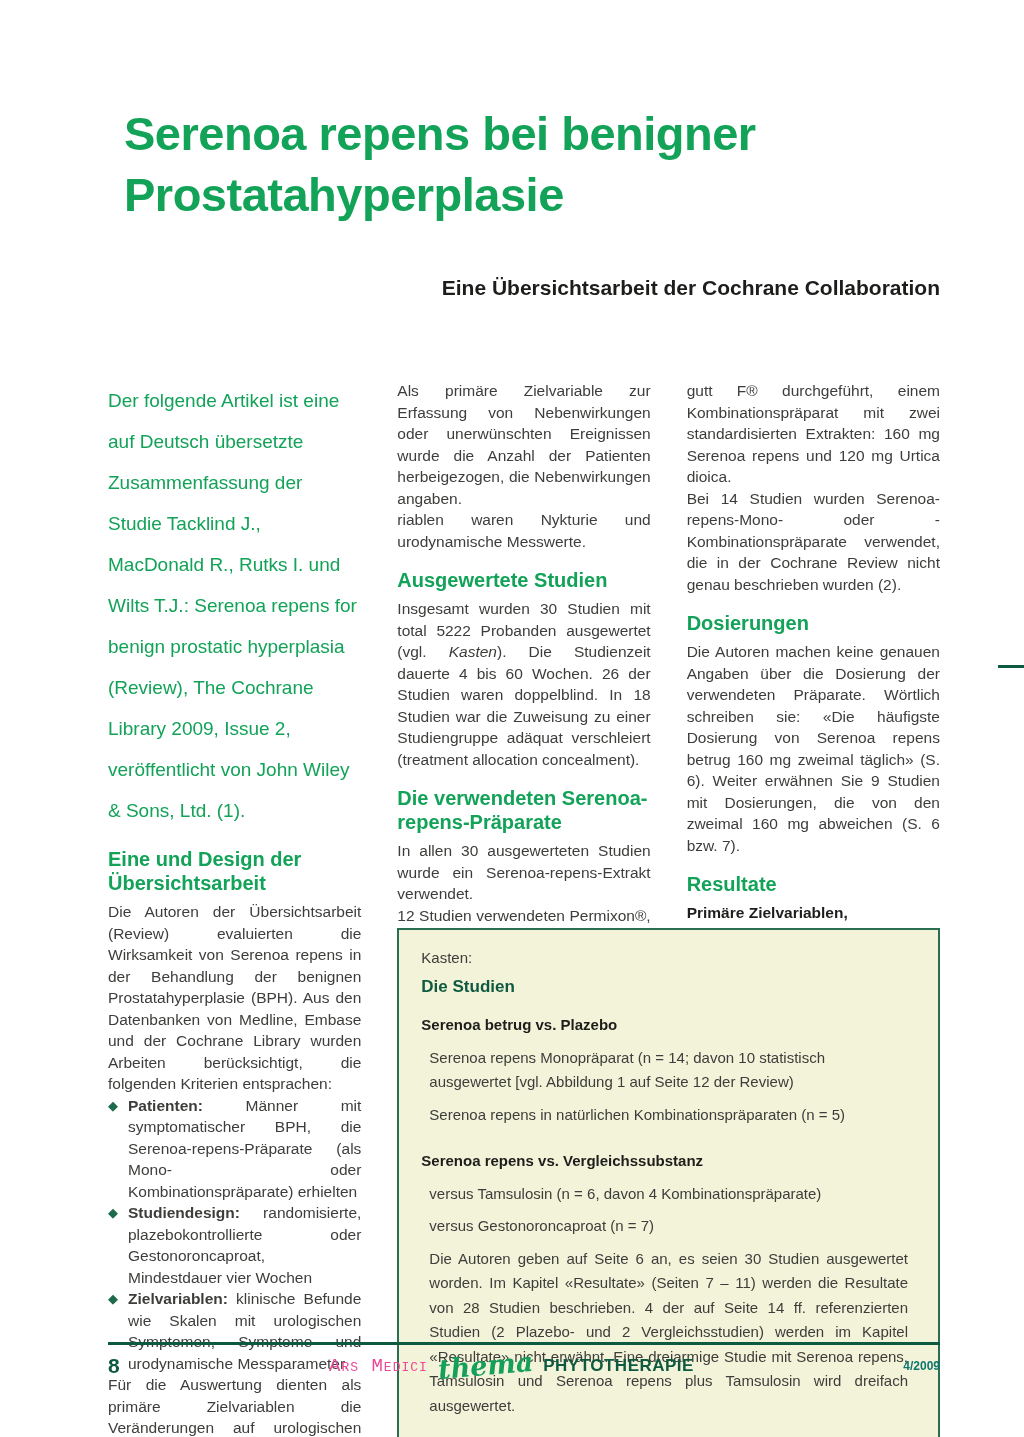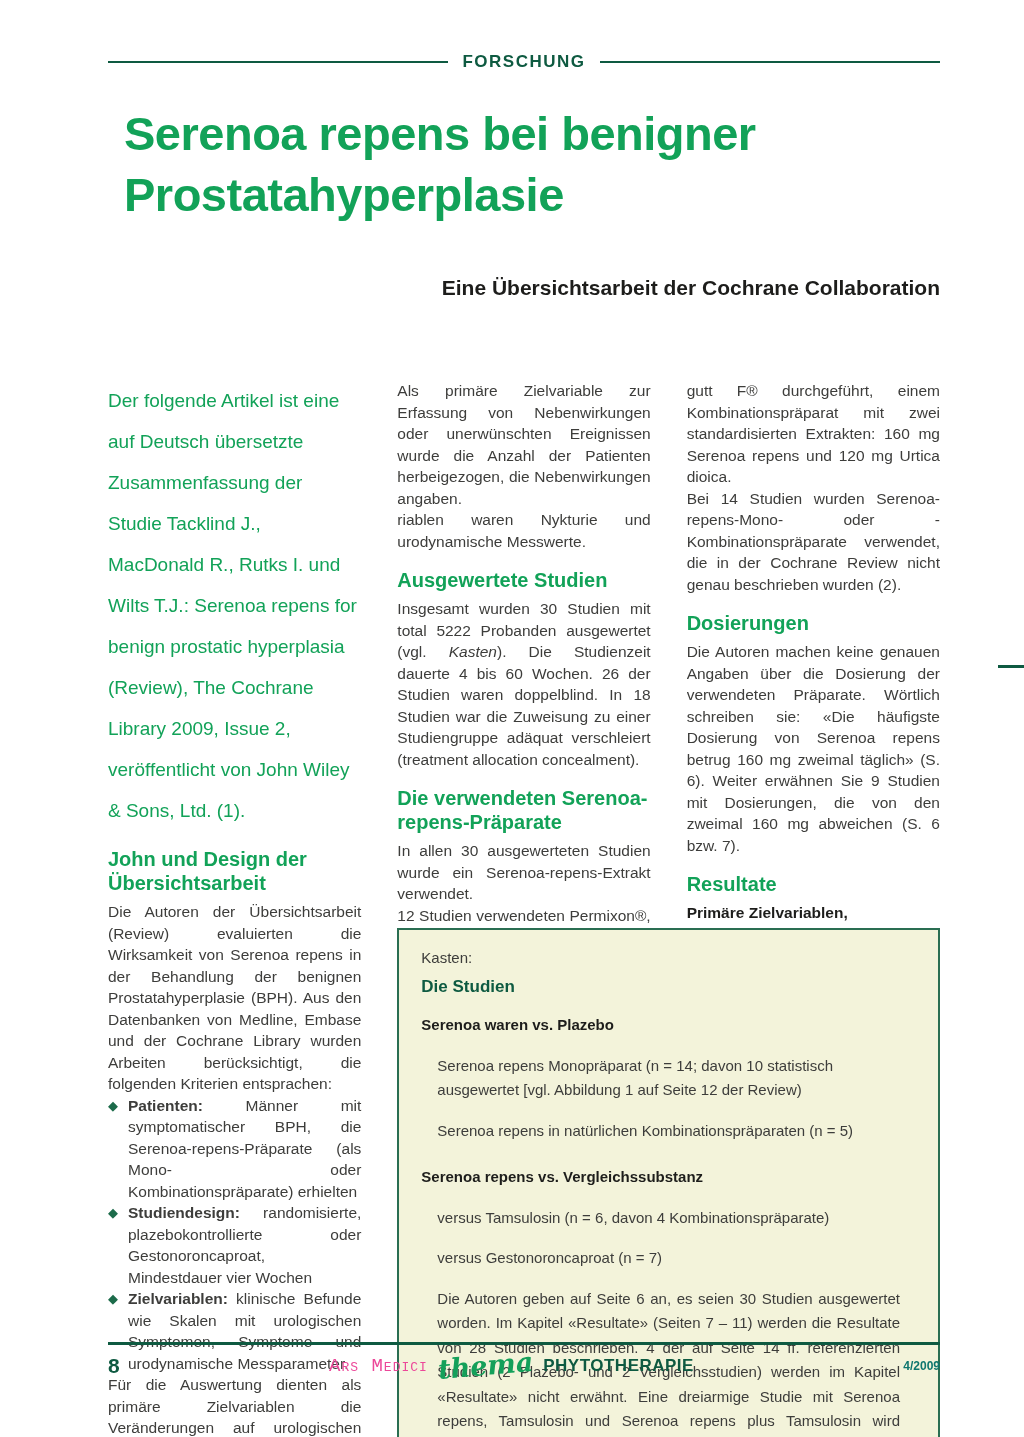--- a/index.html
+++ b/index.html
@@ -71,21 +71,21 @@
     border:2px solid #2a6e52;
     padding:16px 22px 14px 22px;
     min-height:318px;
     box-sizing:border-box;
     font-size:15px;line-height:24.5px;
   }
   .k-label{margin:0 0 4px 0;}
   .k-title{margin:0 0 14px 0;color:#0e5a41;font-weight:bold;font-size:17px;}
   .k-head{margin:0;font-weight:bold;color:#1d1d1b;}
   .k-head.spaced{margin-top:22px;}
-  .k-line{margin:16px;}
+  .k-line{margin:8px;}
   .k-line.just{text-align:justify;}
   
   .margin-tick{
     position:absolute;top:665px;right:0;width:26px;height:3px;background:#0e5a41;
   }
   
   .footer-rule{
     position:absolute;top:1342px;left:108px;width:832px;height:3px;background:#0e5a41;
   }
   .footer-row{
@@ -106,35 +106,30 @@
     color:#14a05a;font-size:27px;
     transform:rotate(-5deg);display:inline-block;margin:0 2px;
   }
   .phyto{color:#0e5a41;font-weight:bold;font-size:17px;letter-spacing:0.5px;}
 </style>
 </head>
 <body>
 
 <div class="page">
 
-  <header class="kicker-row">
-    <span class="kicker-rule"></span>
-    <span class="kicker-text">FORSCHUNG</span>
-    <span class="kicker-rule"></span>
-  </header>
 
   <h1 class="title"><span>Serenoa repens bei benigner</span><br><span>Prostatahyperplasie</span></h1>
 
   <h2 class="subtitle">Eine Übersichtsarbeit der Cochrane Collaboration</h2>
 
   <main class="columns">
 
     <section class="col col-left">
       <p class="intro">Der folgende Artikel ist eine auf Deutsch übersetzte Zusammenfassung der Studie Tacklind J., MacDonald R., Rutks I. und Wilts T.J.: Serenoa repens for benign prostatic hyperplasia (Review), The Cochrane Library 2009, Issue 2, veröffentlicht von John Wiley &amp; Sons, Ltd. (1).</p>
-      <h3 class="green-heading">John und Design der Übersichtsarbeit</h3>
+      <h3 class="green-heading">Eine und Design der Übersichtsarbeit</h3>
       <p class="body">Die Autoren der Übersichtsarbeit (Review) evaluierten die Wirksamkeit von Serenoa repens in der Behandlung der benignen Prostatahyperplasie (BPH). Aus den Datenbanken von Medline, Embase und der Cochrane Library wurden Arbeiten berücksichtigt, die folgenden Kriterien entsprachen:</p>
       <ul class="bullets">
         <li>
           <span class="diamond">◆</span>
           <span class="bullet-body"><b>Patienten:</b><span> Männer mit symptomatischer BPH, die Serenoa-repens-Präparate (als Mono- oder Kombinationspräparate) erhielten</span></span>
         </li>
         <li>
           <span class="diamond">◆</span>
           <span class="bullet-body"><b>Studiendesign:</b><span> randomisierte, plazebokontrollierte oder Gestonoroncaproat, Mindestdauer vier Wochen</span></span>
         </li>
@@ -163,21 +158,21 @@
       <h3 class="green-heading">Dosierungen</h3>
       <p class="body">Die Autoren machen keine genauen Angaben über die Dosierung der verwendeten Präparate. Wörtlich schreiben sie: «Die häufigste Dosierung von Serenoa repens betrug 160 mg zweimal täglich» (S. 6). Weiter erwähnen Sie 9 Studien mit Dosierungen, die von den zweimal 160 mg abweichen (S. 6 bzw. 7).</p>
       <h3 class="green-heading">Resultate</h3>
       <p class="subhead">Primäre Zielvariablen, Symptomen-Score-Verbesserungen</p>
 
     </section>
 
     <aside class="kasten">
       <p class="k-label">Kasten:</p>
       <p class="k-title">Die Studien</p>
-      <p class="k-head">Serenoa waren vs. Plazebo</p>
+      <p class="k-head">Serenoa betrug vs. Plazebo</p>
       <p class="k-line">Serenoa repens Monopräparat (n = 14; davon 10 statistisch ausgewertet [vgl. Abbildung 1 auf Seite 12 der Review)</p>
       <p class="k-line">Serenoa repens in natürlichen Kombinationspräparaten (n = 5)</p>
       <p class="k-head spaced">Serenoa repens vs. Vergleichssubstanz</p>
       <p class="k-line">versus Tamsulosin (n = 6, davon 4 Kombinationspräparate)</p>
       <p class="k-line">versus Gestonoroncaproat (n = 7)</p>
       <p class="k-line just">Die Autoren geben auf Seite 6 an, es seien 30 Studien ausgewertet worden. Im Kapitel «Resultate» (Seiten 7 – 11) werden die Resultate von 28 Studien beschrieben. 4 der auf Seite 14 ff. referenzierten Studien (2 Plazebo- und 2 Vergleichsstudien) werden im Kapitel «Resultate» nicht erwähnt. Eine dreiarmige Studie mit Serenoa repens, Tamsulosin und Serenoa repens plus Tamsulosin wird dreifach ausgewertet.</p>
     </aside>
 
   </main>
 

